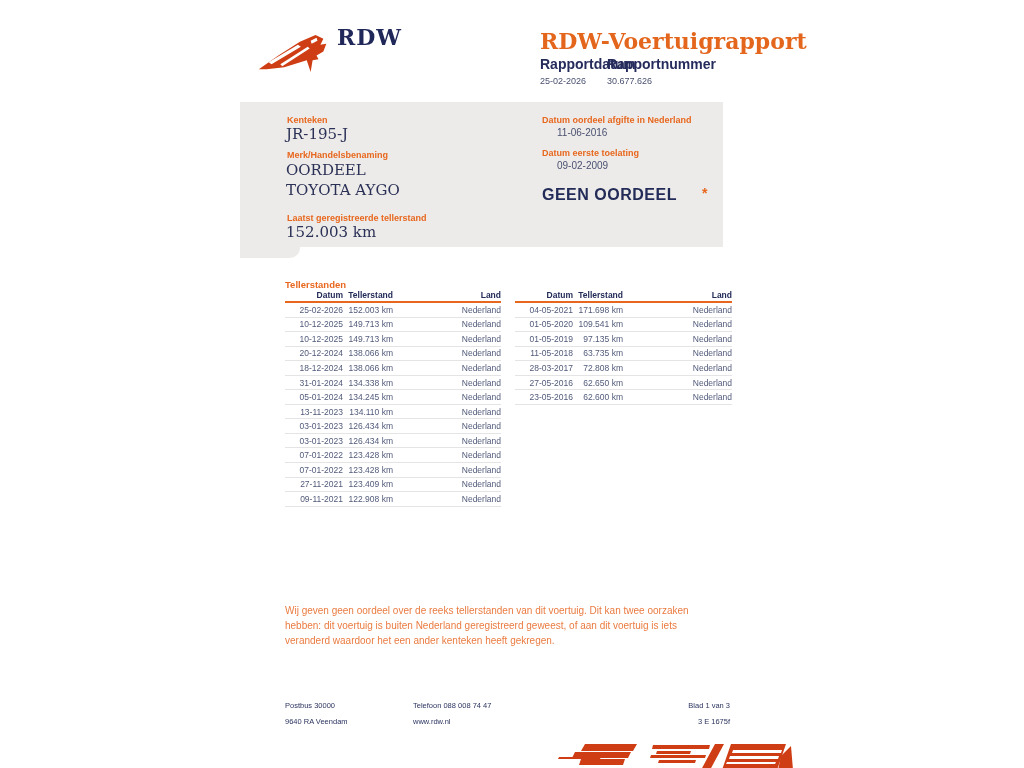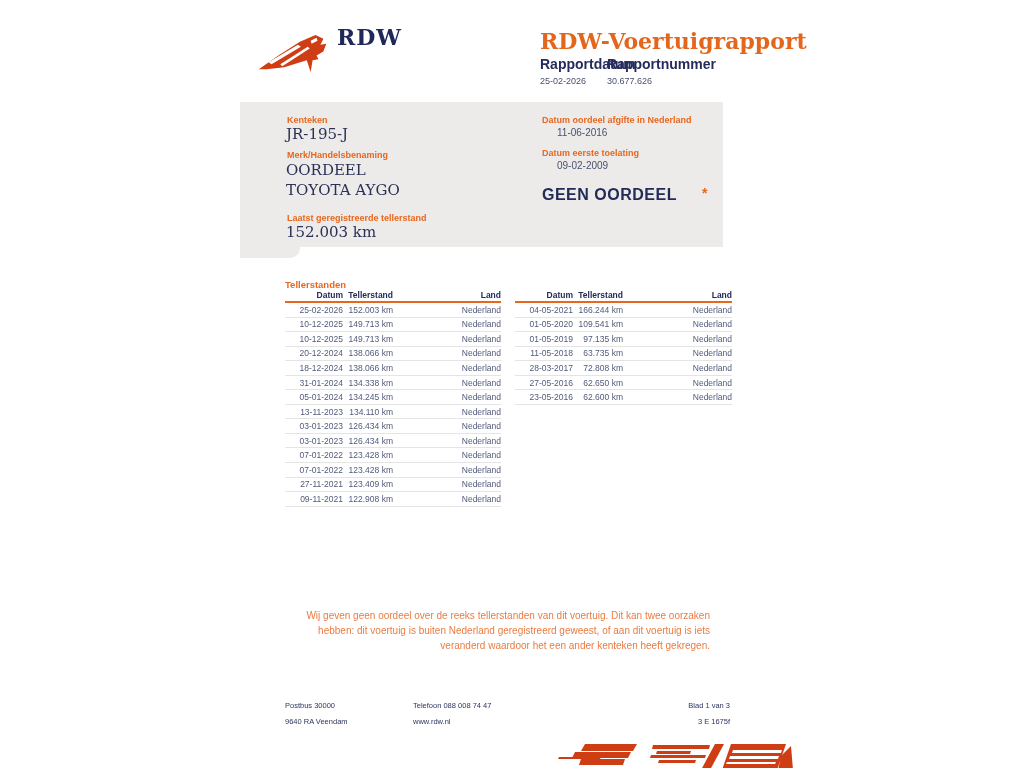--- a/index.html
+++ b/index.html
@@ -40,21 +40,21 @@
           font-size:8.5px; color:#515a7a; }
   .tcell { display:block; }
   .c0 { width:58px; text-align:right; }
   .c1 { width:50px; text-align:right; }
   .c2 { flex:1; text-align:right; }
 
   
   .footnote { position:absolute; left:285px; top:603px; width:425px; }
   .fn-head { font-size:11.5px; font-weight:bold; color:#232b58; letter-spacing:0.3px; }
   .fn-star { color:#e8671e; margin-right:2px; }
-  .fn-body { margin-top:5px; font-size:10px; line-height:15px; color:#ea7b40;text-align:right; }
+  .fn-body { font-size:10px; line-height:15px; color:#ea7b40; }
 
   
   .footer { position:absolute; left:285px; top:701px; width:445px; font-size:7.5px; color:#2d3560; }
   .f-col { position:absolute; top:0; }
   .f-col div { margin-bottom:7px; }
   .f-left { left:0; }
   .f-mid { left:128px; }
   .f-right { right:0; text-align:right; }
 
   
@@ -191,21 +191,21 @@
 
   <div class="tbl tbl-right">
     <div class="thead">
       <span class="tcell c0">Datum</span>
       <span class="tcell c1">Tellerstand</span>
       <span class="tcell c2">Land</span>
     </div>
     <div>
         <div class="trow">
           <span class="tcell c0">04-05-2021</span>
-          <span class="tcell c1">166.244 km</span>
+          <span class="tcell c1">171.698 km</span>
           <span class="tcell c2">Nederland</span>
         </div>
         <div class="trow">
           <span class="tcell c0">01-05-2020</span>
           <span class="tcell c1">109.541 km</span>
           <span class="tcell c2">Nederland</span>
         </div>
         <div class="trow">
           <span class="tcell c0">01-05-2019</span>
           <span class="tcell c1">97.135 km</span>

